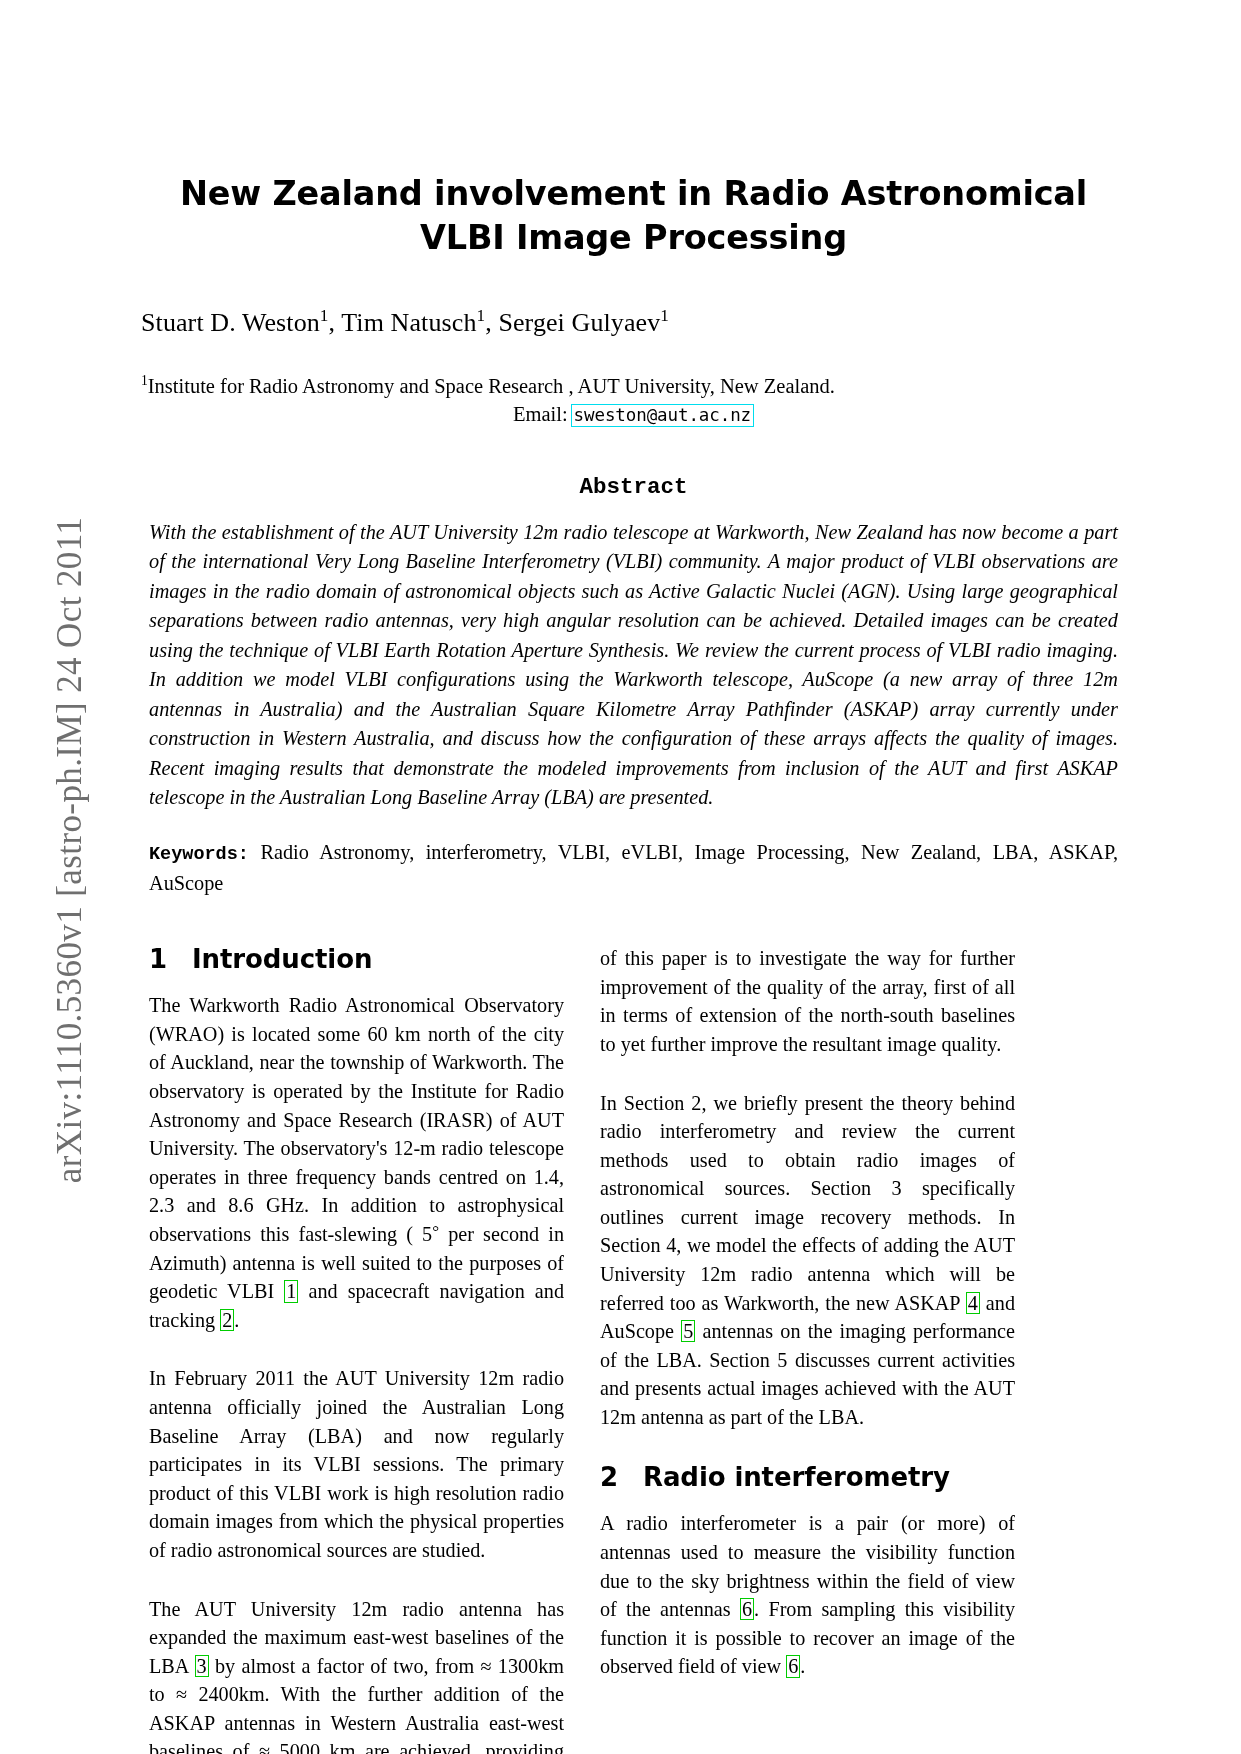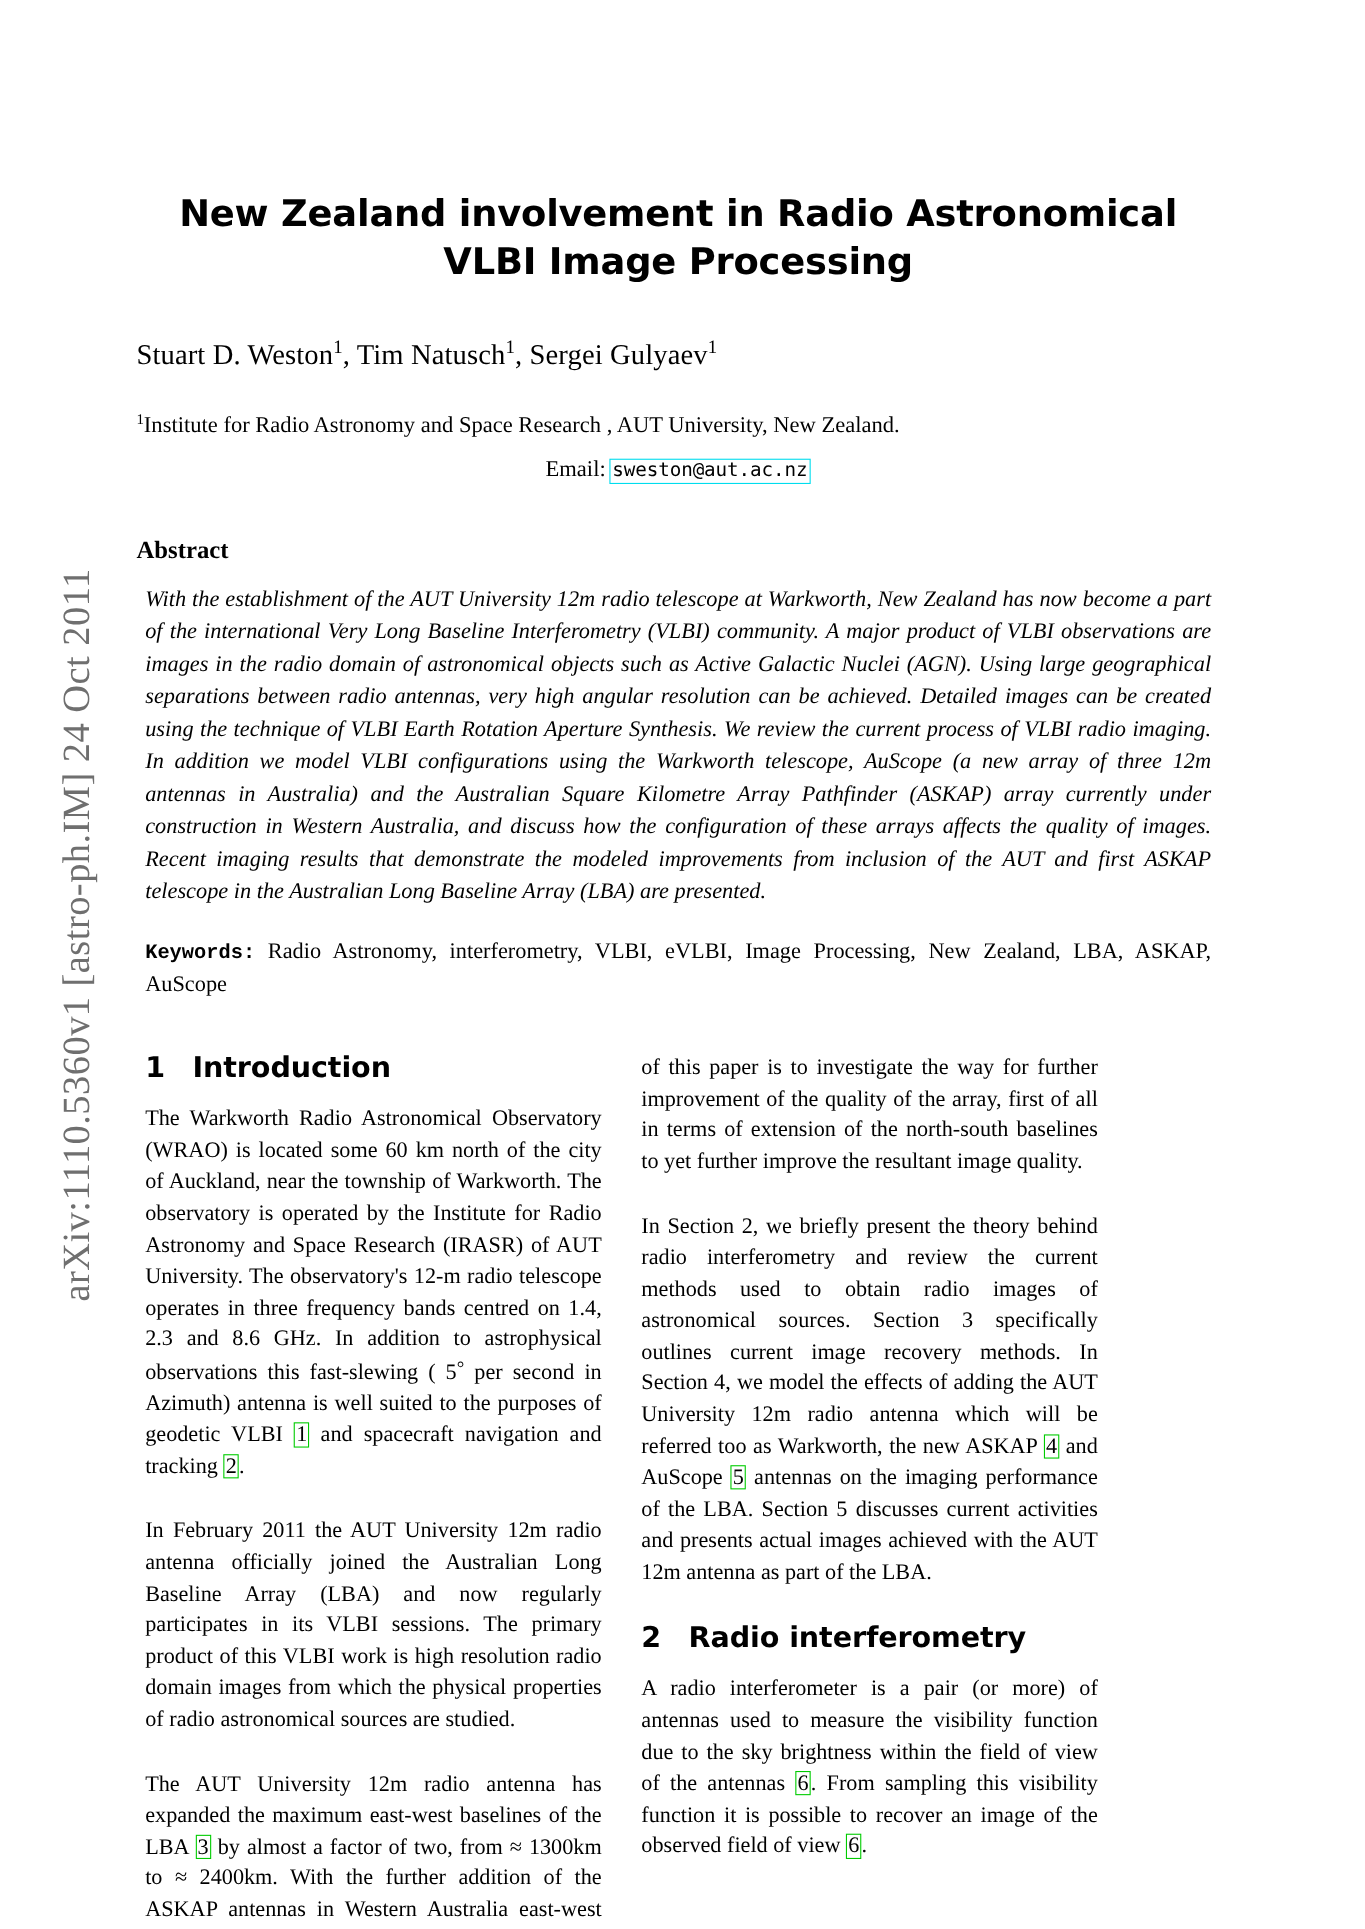--- a/index.html
+++ b/index.html
@@ -37,21 +37,21 @@
     font-family: "Liberation Serif", "DejaVu Serif", serif;
     font-size: 35px;
     letter-spacing: 0.4px;
     color: #6f6f6f;
     white-space: nowrap;
   }
 
   
   .page {
     position: absolute;
-    left: 124px;
+    left: 141px;
     top: 0px;
     width: 985px;
     height: 1692px;
   }
 
   
   .title {
     font-family: "DejaVu Sans", "Liberation Sans", sans-serif;
     font-weight: bold;
     font-size: 33.5px;
@@ -72,34 +72,35 @@
   .affil {
     font-size: 20.5px;
     line-height: 1.42;
     margin-top: 33px;
   }
   .affil sup { font-size: 0.66em; vertical-align: super; }
 
   .email-line {
     text-align: center;
     font-size: 20.5px;
-    margin-top: 14px;
+    margin-top: 2px;
   }
   .email-box {
     font-family: "DejaVu Sans Mono", "Liberation Mono", monospace;
     font-size: 17.5px;
     border: 1.6px solid #00ddee;
     padding: 0px 2px 1px 2px;
     margin-left: 3px;
     letter-spacing: -0.1px;
   }
 
   
   .abstract-head {
-    font-family: Liberation Serif, serif;
+    text-align: center;
+    font-family: Liberation Mono, monospace;
     font-weight: bold;
     font-size: 22.5px;
     margin-top: 48px;
   }
   .abstract-body {
     margin: 18px 8px 0 8px;
     font-style: italic;
     font-size: 20.3px;
     line-height: 1.455;
     text-align: justify;

